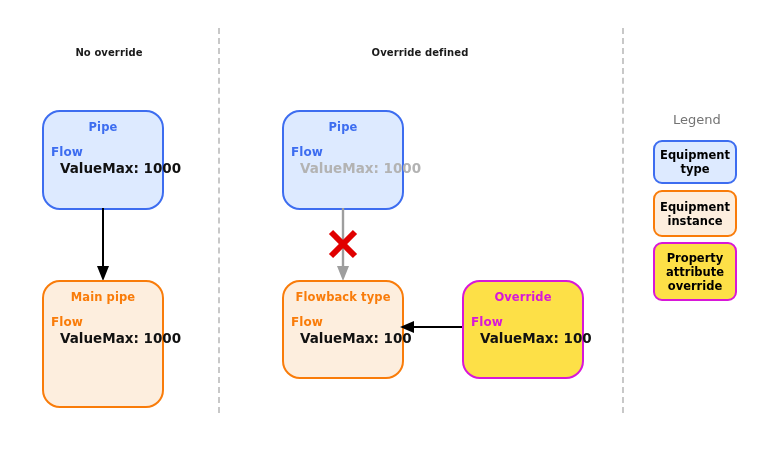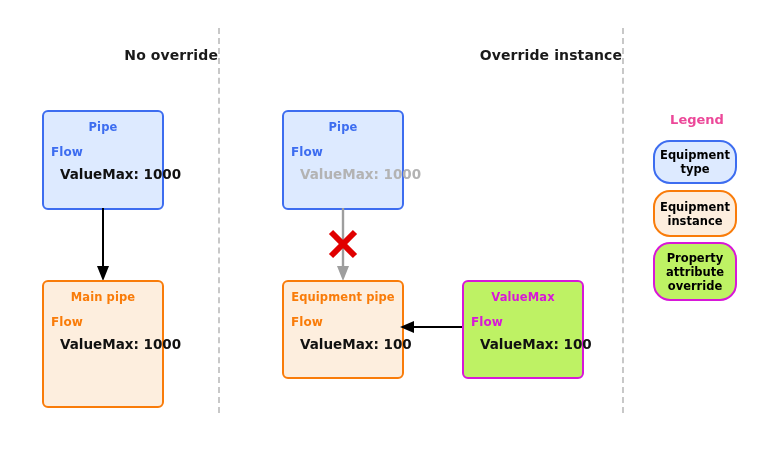--- a/index.html
+++ b/index.html
@@ -14,40 +14,40 @@
     position: relative;
     width: 772px;
     height: 453px;
     background: #ffffff;
     overflow: hidden;
   }
 
   
   .section-title {
     position: absolute;
-    font-size: 14px;
+    font-size: 10px;
     font-weight: bold;
     color: #1a1a1a;
-    text-align: right;
+    text-align: center;
     white-space: nowrap;
     letter-spacing: 0.1px;
   }
 
   
   .divider {
     position: absolute;
     width: 0;
     border-left: 2px dashed #c8c8c8;
   }
 
   
   .node {
     position: absolute;
     box-sizing: border-box;
-    border-radius: 6px;
+    border-radius: 18px;
     border-style: solid;
     border-width: 2px;
   }
   .node .node-title {
     text-align: center;
     font-size: 11.5px;
     font-weight: bold;
     margin-top: 8px;
     letter-spacing: 0.1px;
   }
@@ -58,50 +58,50 @@
   .node .prop-group-name {
     font-size: 12px;
     font-weight: bold;
     letter-spacing: 0.1px;
   }
   .node .prop-value {
     font-size: 13.5px;
     font-weight: bold;
     color: #111111;
     padding-left: 9px;
-    margin-top: 7px;
+    margin-top: 1px;
     white-space: nowrap;
   }
   .node .prop-value.muted {
     color: #b3b3b3;
   }
 
   
   .n-blue   { border-color: #3d6df0; background: #ddeaff; }
   .n-blue   .node-title, .n-blue .prop-group-name { color: #3d6df0; }
 
   .n-orange { border-color: #f97c0a; background: #fdeede; }
   .n-orange .node-title, .n-orange .prop-group-name { color: #f97c0a; }
 
-  .n-magenta{ border-color: #d817d8; background: #bef264; }
+  .n-magenta{ border-color: #d817d8; background: #fde047; }
   .n-magenta .node-title, .n-magenta .prop-group-name { color: #d817d8; }
 
   
   .legend-title {
     position: absolute;
     font-size: 13px;
-    font-weight: bold;
-    color: #ec4899;
+    font-weight: normal;
+    color: #737373;
     text-align: center;
     white-space: nowrap;
   }
   .legend-box {
     position: absolute;
     box-sizing: border-box;
-    border-radius: 17px;
+    border-radius: 9px;
     border-style: solid;
     border-width: 2px;
     display: flex;
     align-items: center;
     justify-content: center;
     text-align: center;
     font-size: 11.5px;
     font-weight: bold;
     line-height: 14px;
     padding: 2px;
@@ -117,21 +117,21 @@
     line-height: 0;
   }
 </style>
 </head>
 <body>
 
 <div id="canvas">
 
   <div class="section-title" style="left:0px; top:47px; width:218px;">No override</div>
 
-  <div class="section-title" style="left:218px; top:47px; width:404px;">Override instance</div>
+  <div class="section-title" style="left:218px; top:47px; width:404px;">Override defined</div>
 
   <div class="divider" style="left:218px; top:28px; height:385px;"></div>
   <div class="divider" style="left:622px; top:28px; height:385px;"></div>
 
   <div class="node n-blue" style="left:42px; top:110px; width:122px; height:100px;">
     <div class="node-title">Pipe</div>
     <div class="prop-group">
       <div class="prop-group-name">Flow</div>
       <div class="prop-value">ValueMax: 1000</div>
     </div>
@@ -162,34 +162,34 @@
     <line x1="15" y1="0" x2="15" y2="62" stroke="#9e9e9e" stroke-width="2.4"></line>
     <polygon points="15,73 9,58 21,58" fill="#9e9e9e"></polygon>
   </svg>
 
   <svg class="xmark" style="left:325px; top:226px; width:36px; height:36px;" width="36" height="36" viewBox="0 0 36 36">
     <line x1="6" y1="6" x2="30" y2="30" stroke="#e00000" stroke-width="6" stroke-linecap="butt"></line>
     <line x1="30" y1="6" x2="6" y2="30" stroke="#e00000" stroke-width="6" stroke-linecap="butt"></line>
   </svg>
 
   <div class="node n-orange" style="left:282px; top:280px; width:122px; height:99px;">
-    <div class="node-title">Equipment pipe</div>
+    <div class="node-title">Flowback type</div>
     <div class="prop-group">
       <div class="prop-group-name">Flow</div>
       <div class="prop-value">ValueMax: 100</div>
     </div>
   </div>
 
   <svg class="connector" style="left:400px; top:317px; width:66px; height:20px;" width="66" height="20" viewBox="0 0 66 20">
     <line x1="64" y1="10" x2="6" y2="10" stroke="#000000" stroke-width="2"></line>
     <polygon points="0,10 14,4 14,16" fill="#000000"></polygon>
   </svg>
 
   <div class="node n-magenta" style="left:462px; top:280px; width:122px; height:99px;">
-    <div class="node-title">ValueMax</div>
+    <div class="node-title">Override</div>
     <div class="prop-group">
       <div class="prop-group-name">Flow</div>
       <div class="prop-value">ValueMax: 100</div>
     </div>
   </div>
 
   <div class="legend-title" style="left:622px; top:112px; width:150px;">Legend</div>
 
   <div class="legend-box n-blue" style="left:653px; top:140px; width:84px; height:44px;">
     <span>Equipment type</span>

